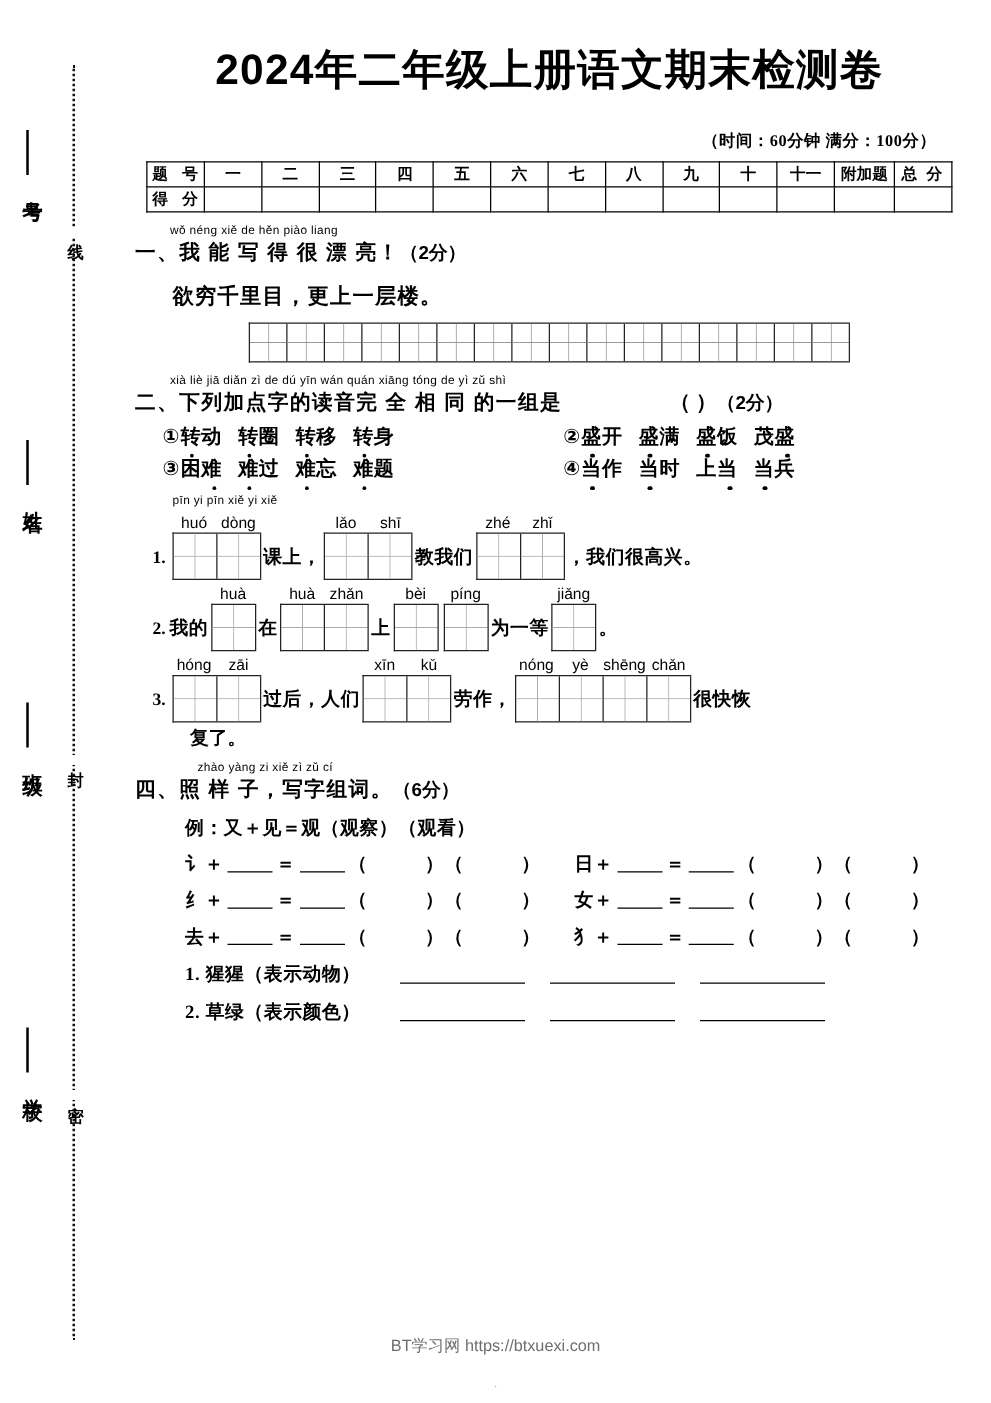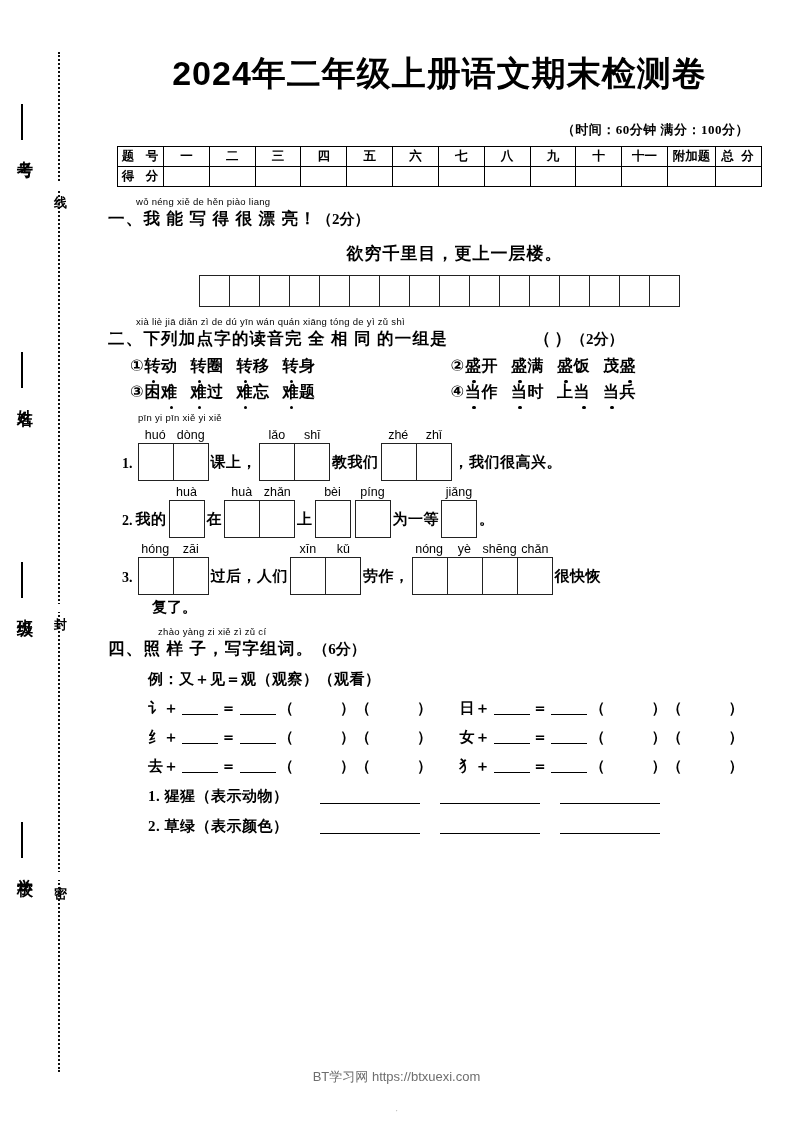--- a/index.html
+++ b/index.html
@@ -53,21 +53,21 @@
     font-size: 13px;
     background: #fff;
     padding: 3px 0;
   }
 
   
   .page {
     position: absolute;
     left: 86px; top: 0;
     width: 707px; height: 1122px;
-    padding: 18px 22px;
+    padding: 1px 22px;
   }
 
   .doc-title {
     text-align: center;
     font-family: "Liberation Sans", "DejaVu Sans", sans-serif;
     font-size: 34px;
     font-weight: bold;
     letter-spacing: 1px;
     margin-top: 36px;
     line-height: 1.15;
@@ -115,21 +115,21 @@
   .qhead .py {
     position: absolute;
     top: 0;
     font-family: "Liberation Sans", "DejaVu Sans", sans-serif;
     font-size: 9.5px;
     letter-spacing: 0.3px;
     white-space: nowrap;
     color: #000;
   }
   .qtitle {
-    font-family: Liberation Serif, serif;
+    font-family: Liberation Sans, sans-serif;
     font-size: 16.5px;
     font-weight: bold;
     letter-spacing: 1.2px;
     white-space: nowrap;
   }
   .qtitle .pts { letter-spacing: 0; font-size: 15px; }
   .qtitle .blankpar { letter-spacing: 0; }
 
   
   .tzg-row {
@@ -147,21 +147,21 @@
     position: relative;
     background:
       linear-gradient(to right, transparent 49%, #999 49%, #999 51%, transparent 51%),
       linear-gradient(to bottom, transparent 49%, #999 49%, #999 51%, transparent 51%);
     background-size: 2px 4px, 4px 2px;
     background-repeat: repeat-y, repeat-x;
     background-position: center center, center center;
   }
 
   .poem {
-    text-align: center;
+    text-align: left;
     font-size: 17px;
     font-weight: bold;
     font-family: "Liberation Serif", "DejaVu Serif", serif;
     letter-spacing: 1px;
     margin-top: 12px;
     padding-left: 30px;
   }
 
   
   .opts {

